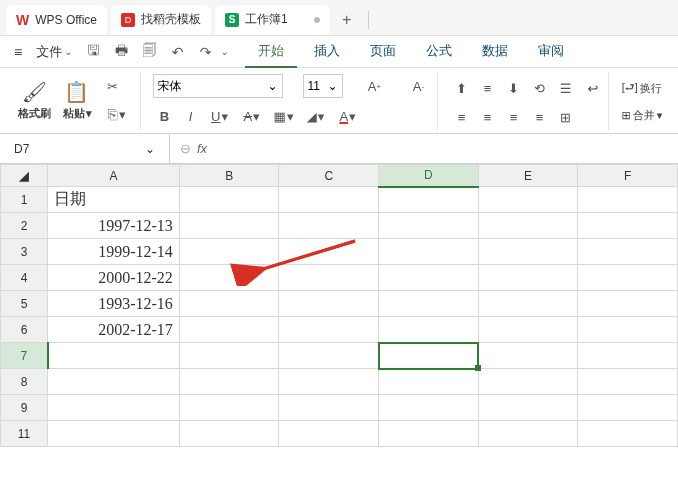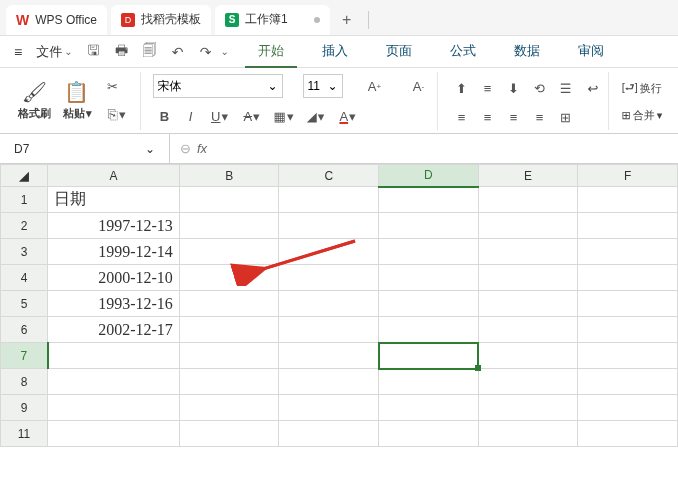--- a/index.html
+++ b/index.html
@@ -17,21 +17,21 @@
 .tab .sheet-icon { width: 14px; height: 14px; background: #0f9d58; color: #fff; font-size: 10px; display: flex; align-items: center; justify-content: center; border-radius: 2px; font-weight: bold; }
 .add-tab { width: 26px; height: 26px; display: flex; align-items: center; justify-content: center; font-size: 16px; color: #666; cursor: pointer; }
 .divider-v { width: 1px; height: 18px; background: #ccc; margin: 0 4px; }
 
 
 .menubar { height: 32px; background: #fff; display: flex; align-items: center; padding: 0 8px; gap: 2px; border-bottom: 1px solid #e0e0e0; }
 .menubar .ham { font-size: 14px; color: #444; padding: 4px 6px; cursor: pointer; }
 .menubar .file-btn { font-size: 13px; color: #333; padding: 4px 6px; display: flex; align-items: center; gap: 2px; cursor: pointer; justify-content: center; }
 .menubar .qat-icon { width: 26px; height: 24px; display: flex; align-items: center; justify-content: center; color: #555; cursor: pointer; font-size: 14px; }
 .menubar .chev { font-size: 10px; color: #666; }
-.menubar .ribbon-tabs { display: flex; gap: 12px; margin-left: 14px; }
+.menubar .ribbon-tabs { display: flex; gap: 4px; margin-left: 14px; }
 .menubar .rtab { padding: 6px 13px; font-size: 13px; color: #0c4a6e; cursor: pointer; }
 .menubar .rtab.active { color: #417445; border-bottom: 2px solid #417445; font-weight: 500; }
 
 
 .ribbon { height: 66px; background: #fff; display: flex; align-items: center; padding: 4px 8px; gap: 6px; border-bottom: 1px solid #d0d0d0; }
 .ribbon-group { display: flex; align-items: center; gap: 4px; padding: 0 6px; border-right: 1px solid #e5e5e5; height: 58px; }
 .ribbon-group:last-child { border-right: none; }
 .big-btn { display: flex; flex-direction: column; align-items: center; gap: 2px; font-size: 11px; color: #444; cursor: pointer; padding: 2px 4px; }
 .big-btn .ico { font-size: 20px; height: 24px; display: flex; align-items: center; }
 .big-btn .lbl { display: flex; align-items: center; gap: 1px; font-weight: bold; }
@@ -259,21 +259,21 @@
           <th class="rowhdr">3</th>
           <td class="cell">1999-12-14</td>
           <td class="cell"></td>
           <td class="cell"></td>
           <td class="cell"></td>
           <td class="cell"></td>
           <td class="cell"></td>
         </tr>
   <tr>
           <th class="rowhdr">4</th>
-          <td class="cell">2000-12-10</td>
+          <td class="cell">2000-12-22</td>
           <td class="cell"></td>
           <td class="cell"></td>
           <td class="cell"></td>
           <td class="cell"></td>
           <td class="cell"></td>
         </tr>
   <tr>
           <th class="rowhdr">5</th>
           <td class="cell">1993-12-16</td>
           <td class="cell"></td>

